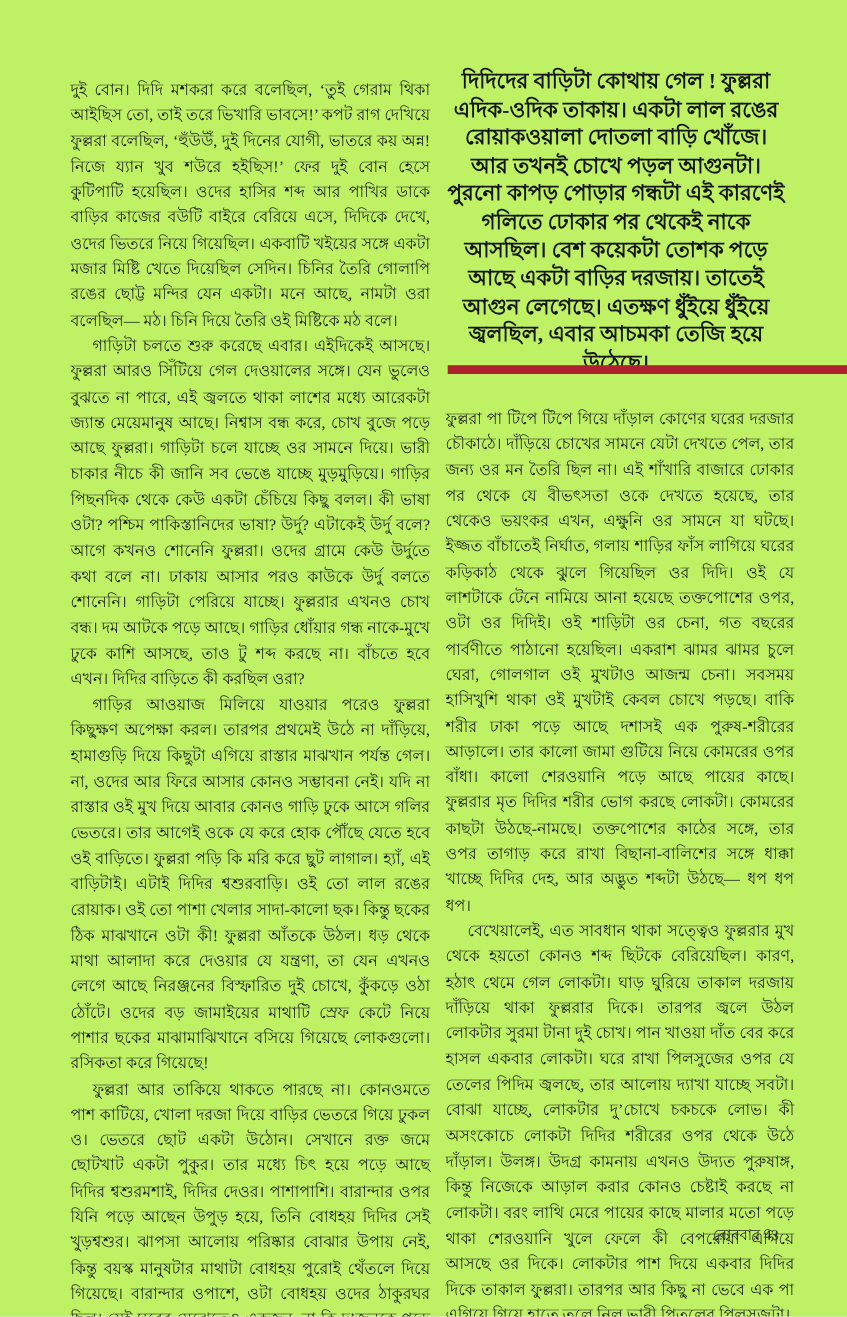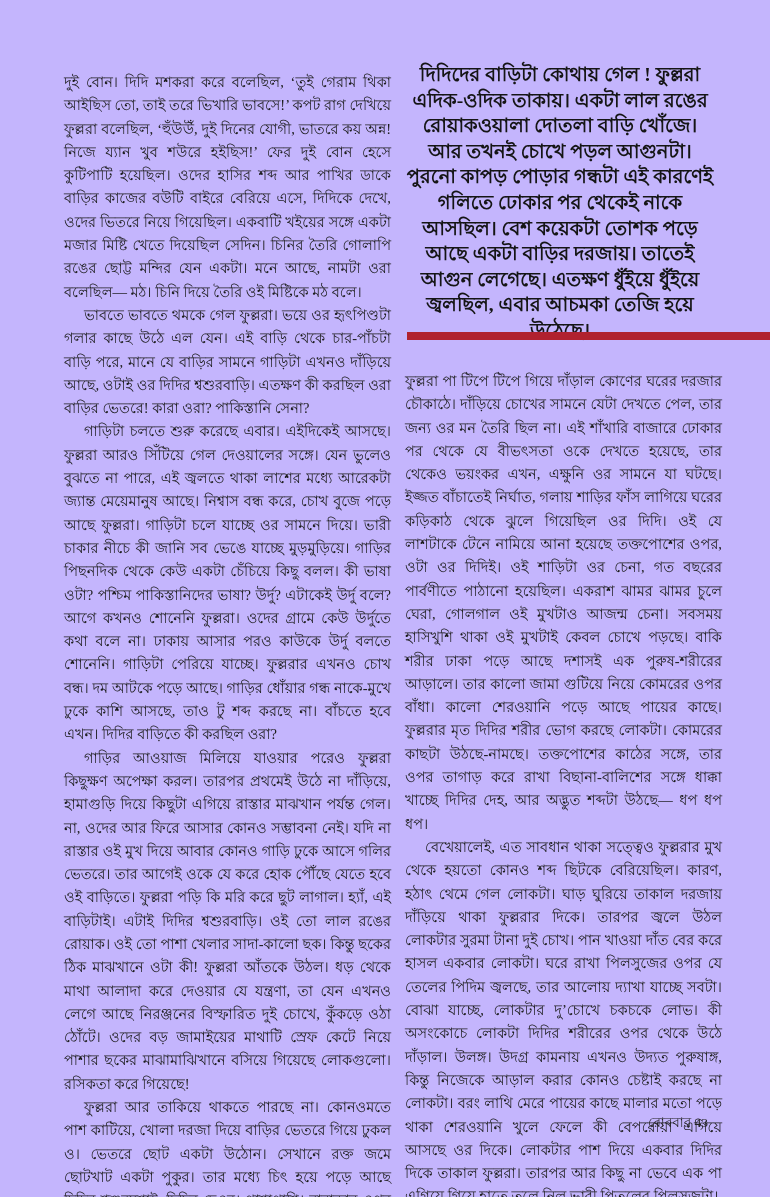--- a/index.html
+++ b/index.html
@@ -5,21 +5,21 @@
   html, body {
     margin: 0;
     padding: 0;
     background: #e8e8e8;
   }
   .page {
     position: relative;
     width: 770px;
     height: 1197px;
     margin: 0 auto;
-    background: #c4b5fd;
+    background: #bef264;
     overflow: hidden;
     font-family: "Liberation Serif", "DejaVu Serif", serif;
     color: #1c1c1c;
   }
   
   .col-left {
     position: absolute;
     left: 64px;
     top: 71px;
     width: 327px;
@@ -69,21 +69,20 @@
     text-align: right;
   }
 </style>
 </head>
 <body>
 
 <div class="page">
 
   <div class="col-left body-text">
     <p class="flush">দুই বোন। দিদি মশকরা করে বলেছিল, ‘তুই গেরাম থিকা আইছিস তো, তাই তরে ভিখারি ভাবসে!’ কপট রাগ দেখিয়ে ফুল্লরা বলেছিল, ‘হুঁউউঁ, দুই দিনের যোগী, ভাতরে কয় অন্ন! নিজে য্যান খুব শউরে হইছিস!’ ফের দুই বোন হেসে কুটিপাটি হয়েছিল। ওদের হাসির শব্দ আর পাখির ডাকে বাড়ির কাজের বউটি বাইরে বেরিয়ে এসে, দিদিকে দেখে, ওদের ভিতরে নিয়ে গিয়েছিল। একবাটি খইয়ের সঙ্গে একটা মজার মিষ্টি খেতে দিয়েছিল সেদিন। চিনির তৈরি গোলাপি রঙের ছোট্ট মন্দির যেন একটা। মনে আছে, নামটা ওরা বলেছিল— মঠ। চিনি দিয়ে তৈরি ওই মিষ্টিকে মঠ বলে।</p>
-    <p>ভাবতে ভাবতে থমকে গেল ফুল্লরা। ভয়ে ওর হৃৎপিণ্ডটা গলার কাছে উঠে এল যেন। এই বাড়ি থেকে চার-পাঁচটা বাড়ি পরে, মানে যে বাড়ির সামনে গাড়িটা এখনও দাঁড়িয়ে আছে, ওটাই ওর দিদির শ্বশুরবাড়ি। এতক্ষণ কী করছিল ওরা বাড়ির ভেতরে! কারা ওরা? পাকিস্তানি সেনা?</p>
     <p>গাড়িটা চলতে শুরু করেছে এবার। এইদিকেই আসছে। ফুল্লরা আরও সিঁটিয়ে গেল দেওয়ালের সঙ্গে। যেন ভুলেও বুঝতে না পারে, এই জ্বলতে থাকা লাশের মধ্যে আরেকটা জ্যান্ত মেয়েমানুষ আছে। নিশ্বাস বন্ধ করে, চোখ বুজে পড়ে আছে ফুল্লরা। গাড়িটা চলে যাচ্ছে ওর সামনে দিয়ে। ভারী চাকার নীচে কী জানি সব ভেঙে যাচ্ছে মুড়মুড়িয়ে। গাড়ির পিছনদিক থেকে কেউ একটা চেঁচিয়ে কিছু বলল। কী ভাষা ওটা? পশ্চিম পাকিস্তানিদের ভাষা? উর্দু? এটাকেই উর্দু বলে? আগে কখনও শোনেনি ফুল্লরা। ওদের গ্রামে কেউ উর্দুতে কথা বলে না। ঢাকায় আসার পরও কাউকে উর্দু বলতে শোনেনি। গাড়িটা পেরিয়ে যাচ্ছে। ফুল্লরার এখনও চোখ বন্ধ। দম আটকে পড়ে আছে। গাড়ির ধোঁয়ার গন্ধ নাকে-মুখে ঢুকে কাশি আসছে, তাও টু শব্দ করছে না। বাঁচতে হবে এখন। দিদির বাড়িতে কী করছিল ওরা?</p>
     <p>গাড়ির আওয়াজ মিলিয়ে যাওয়ার পরেও ফুল্লরা কিছুক্ষণ অপেক্ষা করল। তারপর প্রথমেই উঠে না দাঁড়িয়ে, হামাগুড়ি দিয়ে কিছুটা এগিয়ে রাস্তার মাঝখান পর্যন্ত গেল। না, ওদের আর ফিরে আসার কোনও সম্ভাবনা নেই। যদি না রাস্তার ওই মুখ দিয়ে আবার কোনও গাড়ি ঢুকে আসে গলির ভেতরে। তার আগেই ওকে যে করে হোক পৌঁছে যেতে হবে ওই বাড়িতে। ফুল্লরা পড়ি কি মরি করে ছুট লাগাল। হ্যাঁ, এই বাড়িটাই। এটাই দিদির শ্বশুরবাড়ি। ওই তো লাল রঙের রোয়াক। ওই তো পাশা খেলার সাদা-কালো ছক। কিন্তু ছকের ঠিক মাঝখানে ওটা কী! ফুল্লরা আঁতকে উঠল। ধড় থেকে মাথা আলাদা করে দেওয়ার যে যন্ত্রণা, তা যেন এখনও লেগে আছে নিরঞ্জনের বিস্ফারিত দুই চোখে, কুঁকড়ে ওঠা ঠোঁটে। ওদের বড় জামাইয়ের মাথাটি স্রেফ কেটে নিয়ে পাশার ছকের মাঝামাঝিখানে বসিয়ে গিয়েছে লোকগুলো। রসিকতা করে গিয়েছে!</p>
     <p>ফুল্লরা আর তাকিয়ে থাকতে পারছে না। কোনওমতে পাশ কাটিয়ে, খোলা দরজা দিয়ে বাড়ির ভেতরে গিয়ে ঢুকল ও। ভেতরে ছোট একটা উঠোন। সেখানে রক্ত জমে ছোটখাট একটা পুকুর। তার মধ্যে চিৎ হয়ে পড়ে আছে দিদির শ্বশুরমশাই, দিদির দেওর। পাশাপাশি। বারান্দার ওপর যিনি পড়ে আছেন উপুড় হয়ে, তিনি বোধহয় দিদির সেই খুড়শ্বশুর। ঝাপসা আলোয় পরিষ্কার বোঝার উপায় নেই, কিন্তু বয়স্ক মানুষটার মাথাটা বোধহয় পুরোই থেঁতলে দিয়ে গিয়েছে। বারান্দার ওপাশে, ওটা বোধহয় ওদের ঠাকুরঘর ছিল। সেই ঘরের মেঝেতেও একজন, না কি দু’জনকে পড়ে থাকতে দ্যাখা যাচ্ছে। দিদি কি ওই ঘরেই আছে? দেখতে যাবে বলে পা বাড়াতে গিয়েও থমকে গেল ফুল্লরা। কোণের ঘরটা থেকে একটা অদ্ভুত শব্দ আসছে। ধপ ধপ ধপ করে। গাই-বাছুর গোয়ালে ঢুকতে চাইলে যখন দরমার বেড়ার দরজায় ঢুসো মারে, তখন যেমন একটা ভোঁতা শব্দ হয়, ঠিক সেইরকম।</p>
 
   </div>
 
   <div class="pull-quote">দিদিদের বাড়িটা কোথায় গেল ! ফুল্লরা এদিক-ওদিক তাকায়। একটা লাল রঙের রোয়াকওয়ালা দোতলা বাড়ি খোঁজে। আর তখনই চোখে পড়ল আগুনটা। পুরনো কাপড় পোড়ার গন্ধটা এই কারণেই গলিতে ঢোকার পর থেকেই নাকে আসছিল। বেশ কয়েকটা তোশক পড়ে আছে একটা বাড়ির দরজায়। তাতেই আগুন লেগেছে। এতক্ষণ ধুঁইয়ে ধুঁইয়ে জ্বলছিল, এবার আচমকা তেজি হয়ে উঠেছে।</div>
 
   <div class="accent-rule" style="background: rgb(176, 33, 47);"></div>
 

